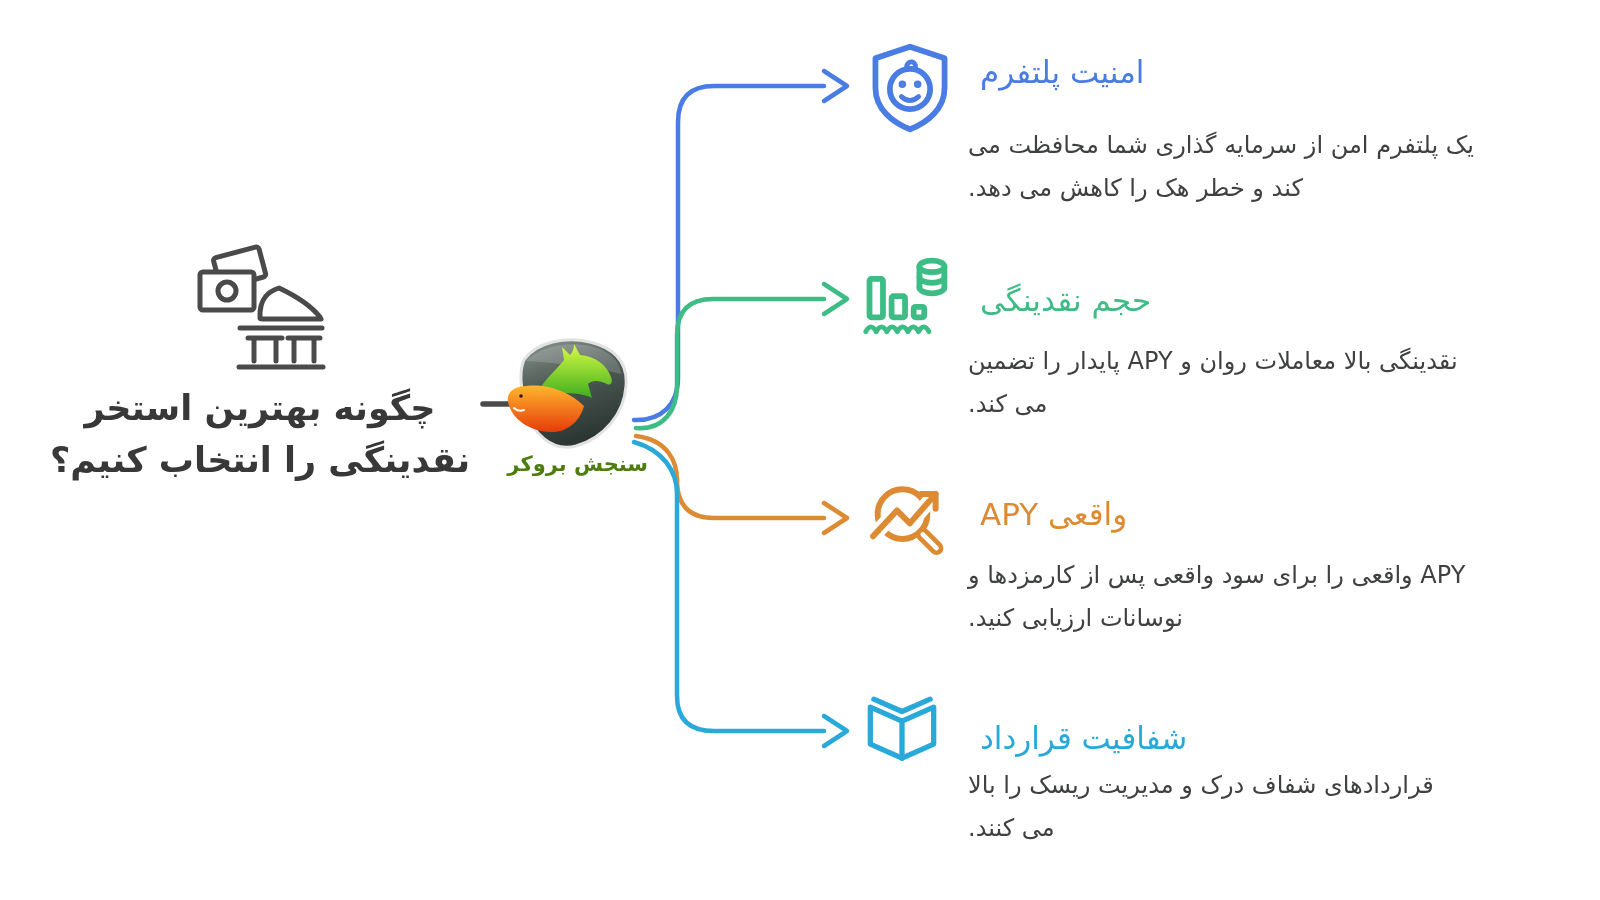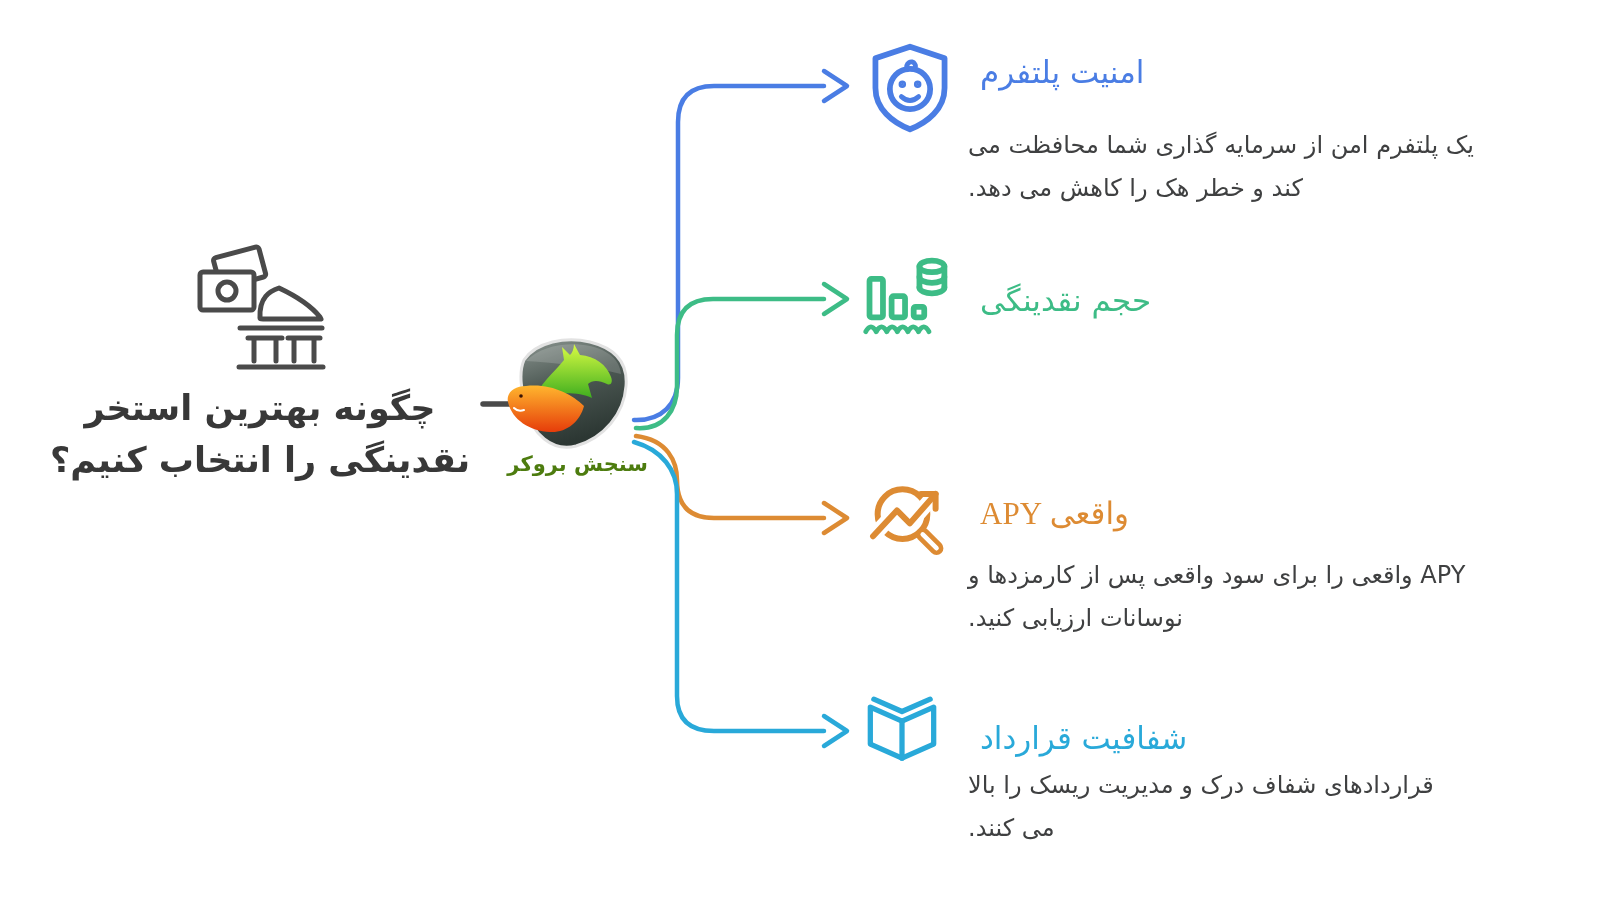--- a/index.html
+++ b/index.html
@@ -135,32 +135,33 @@
       <rect x="35" y="44" width="14" height="22" rx="2"></rect>
       <rect x="58" y="55" width="11" height="11" rx="2"></rect>
       <ellipse cx="77" cy="13" rx="13" ry="6"></ellipse>
       <path d="M64 13 L64 35 M90 13 L90 35"></path>
       <path d="M64 24 A13 6 0 0 0 90 24"></path>
       <path d="M64 35 A13 6 0 0 0 90 35"></path>
       <path d="M8 81 q5.5 -10 11 0 q5.5 -10 11 0 q5.5 -10 11 0 q5.5 -10 11 0 q5.5 -10 11 0 q5.5 -10 11 0" stroke-width="5"></path>
     </svg>
   </div>
   <div id="heading-2" class="row-heading" style="color: rgb(61, 188, 134);">حجم نقدینگی</div>
+  <div id="body-2" class="row-body">نقدینگی بالا معاملات روان و APY پایدار را تضمین می کند.</div>
 
   <div id="icon-3" class="row-icon" style="color: rgb(221, 139, 51);">
     <svg width="92" height="92" viewBox="0 0 100 100" fill="none" stroke-linecap="round" stroke-linejoin="round">
       <circle cx="44" cy="48" r="27" stroke="currentColor" stroke-width="6.5"></circle>
       <path d="M12 72 L38 44 L52 58 L80 26" stroke="#ffffff" stroke-width="16"></path>
       <path d="M12 72 L38 44 L52 58 L80 26" stroke="currentColor" stroke-width="6.5"></path>
       <path d="M64 26 L80 26 L80 42" stroke="currentColor" stroke-width="6.5"></path>
       <path d="M66 70 L81 85" stroke="currentColor" stroke-width="15"></path>
       <path d="M66 70 L81 85" stroke="#ffffff" stroke-width="5"></path>
     </svg>
   </div>
-  <div id="heading-3" class="row-heading" style="color: rgb(221, 139, 51); font-family: Liberation Serif, serif;">واقعی APY</div>
+  <div id="heading-3" class="row-heading" style="color: rgb(221, 139, 51);">واقعی APY</div>
   <div id="body-3" class="row-body">APY واقعی را برای سود واقعی پس از کارمزدها و نوسانات ارزیابی کنید.</div>
 
   <div id="icon-4" class="row-icon" style="color: rgb(41, 169, 217);">
     <svg width="88" height="88" viewBox="0 0 100 100" fill="none" stroke="currentColor" stroke-width="6" stroke-linecap="round" stroke-linejoin="round">
       <path d="M18 15 L50 29 L82 15"></path>
       <path d="M14 24 L50 40 L86 24 L86 66 L50 82 L14 66 Z"></path>
       <path d="M50 40 L50 82"></path>
     </svg>
   </div>
   <div id="heading-4" class="row-heading" style="color: rgb(41, 169, 217);">شفافیت قرارداد</div>

